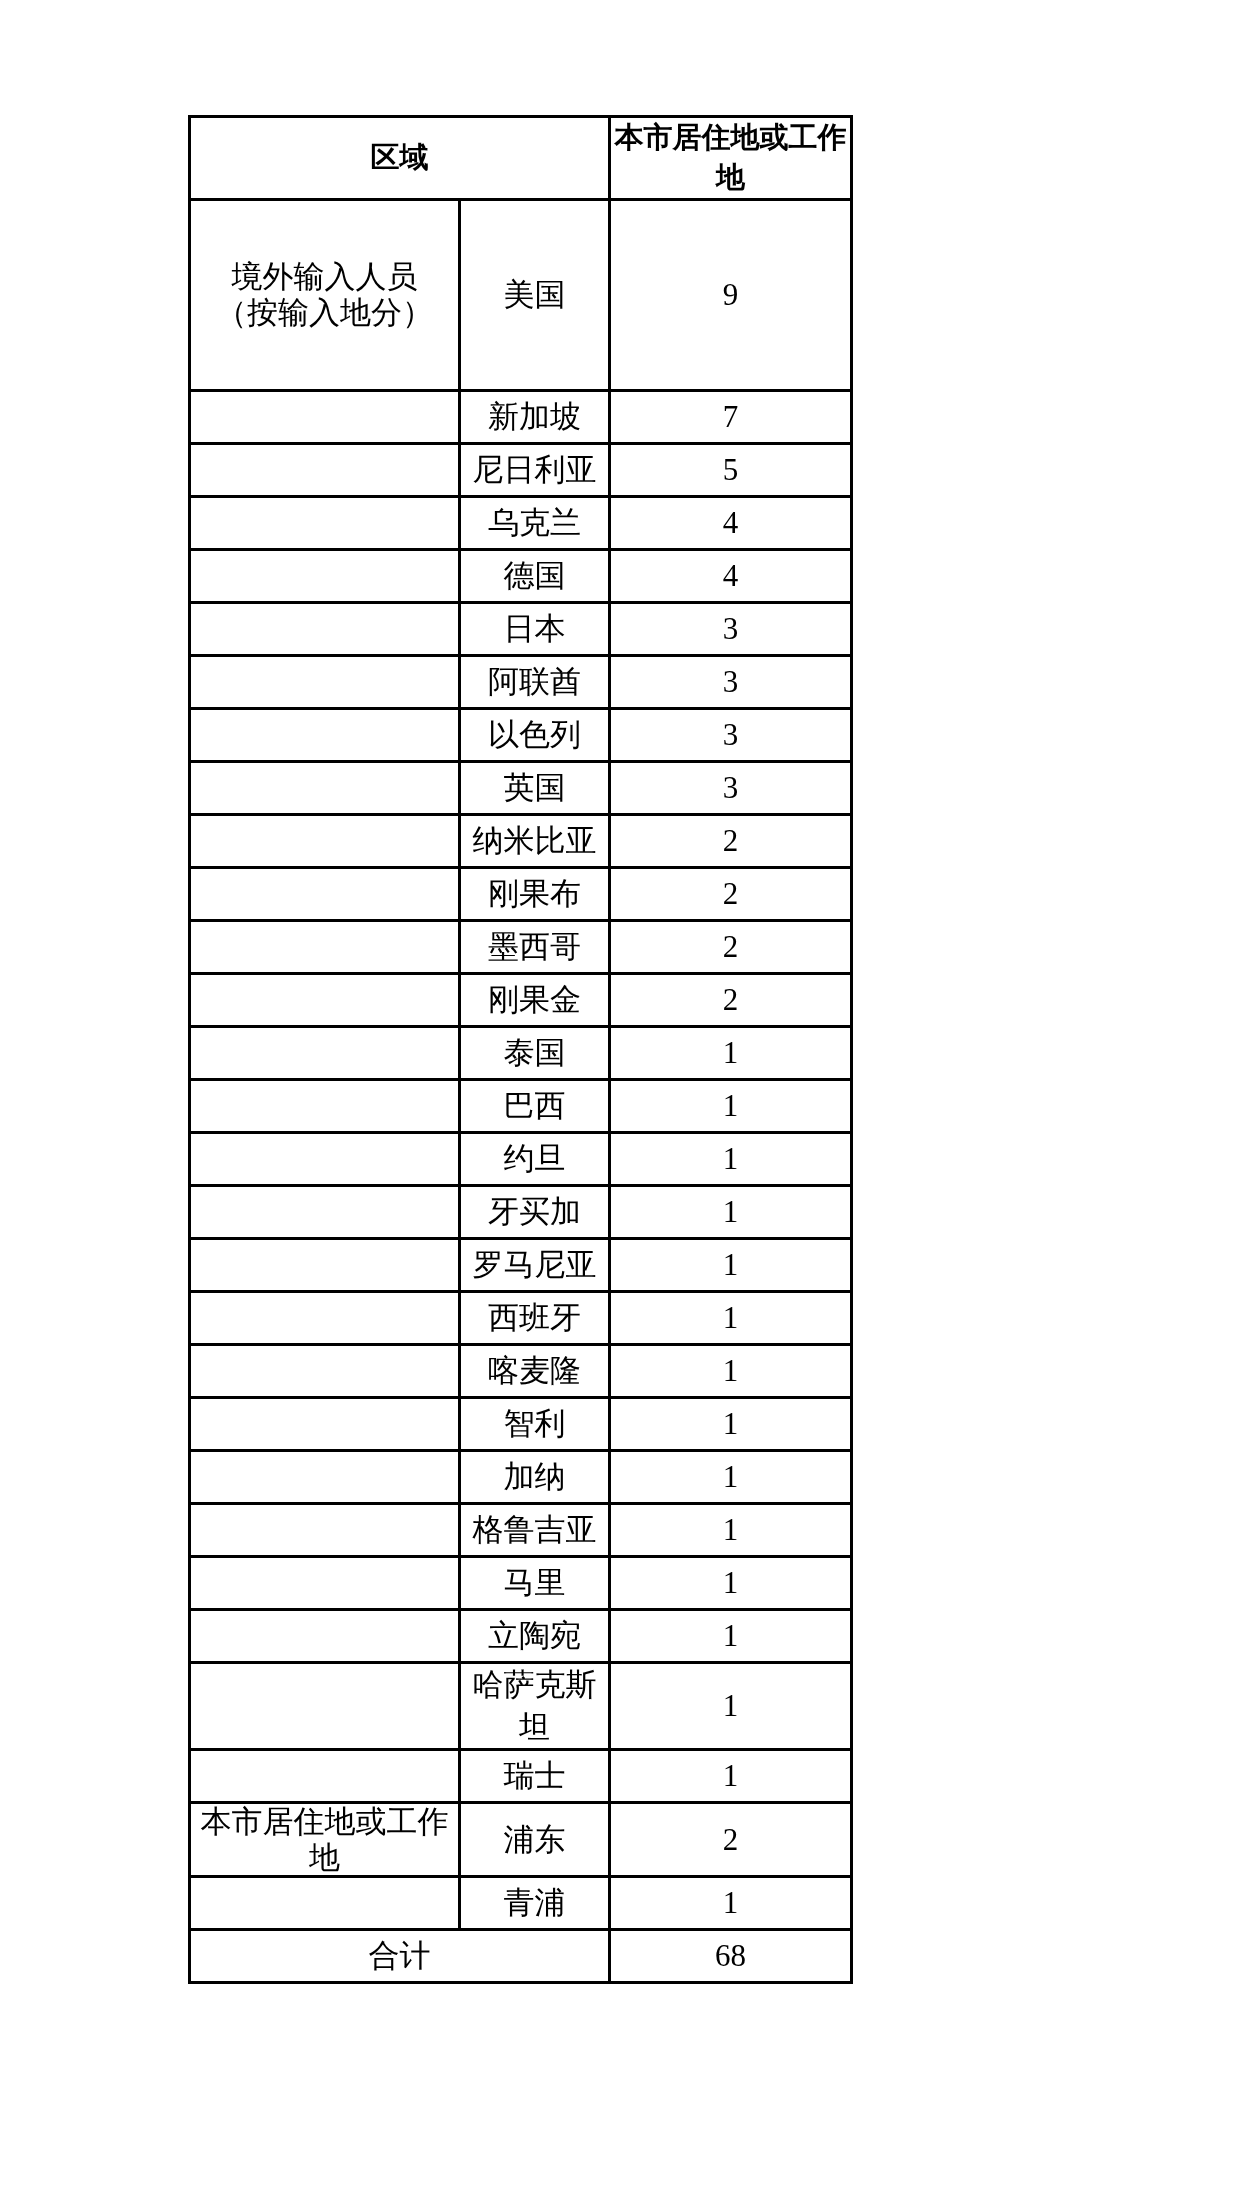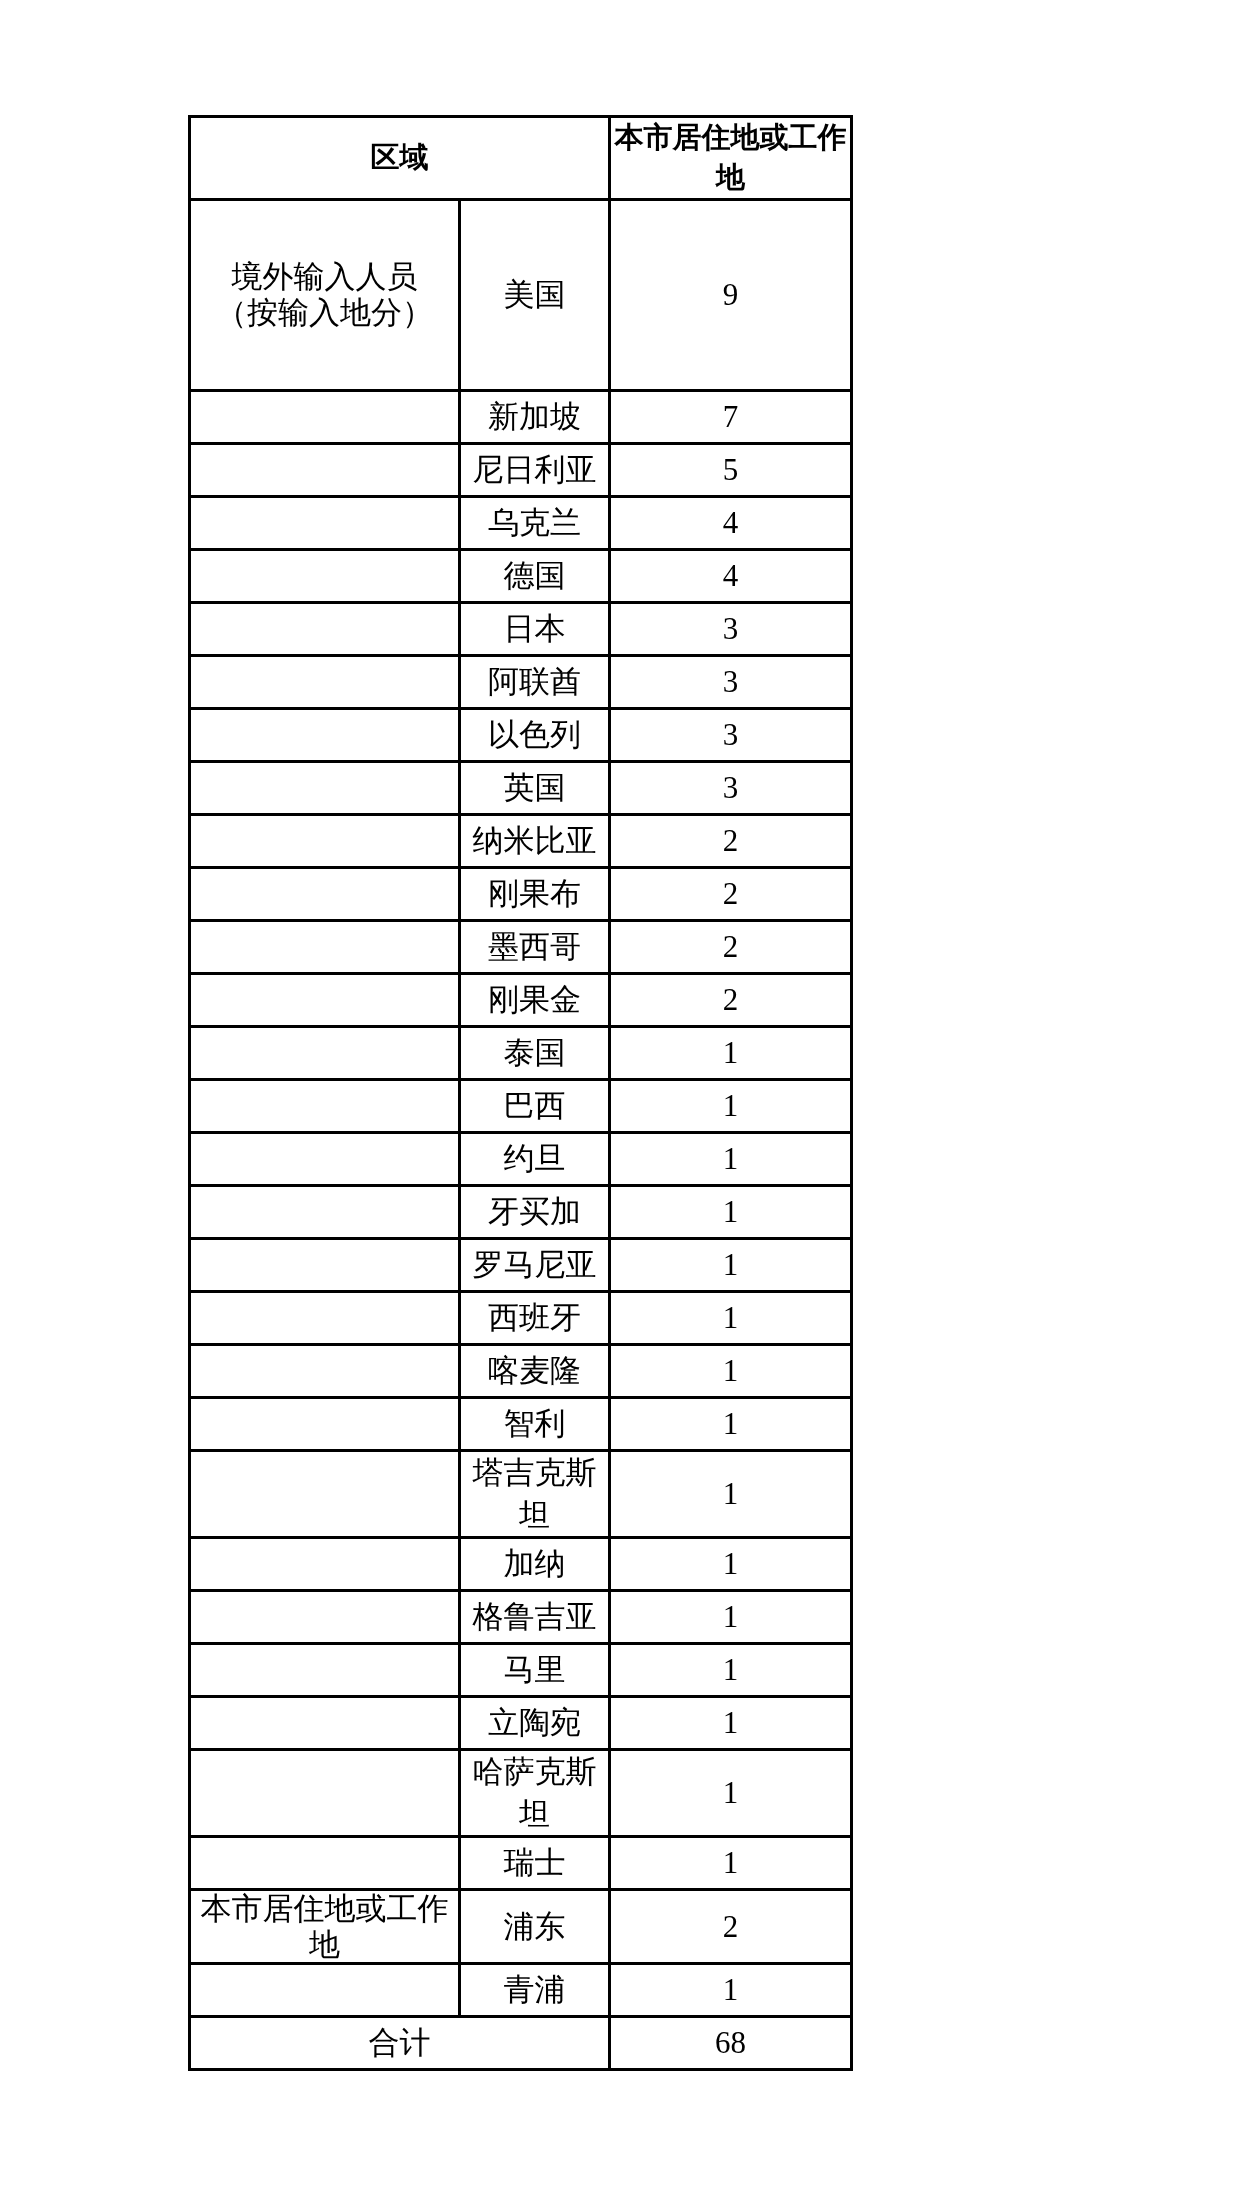--- a/index.html
+++ b/index.html
@@ -173,25 +173,20 @@
           <td class="place">喀麦隆</td>
           <td class="num">1</td>
         </tr>
         <tr class="body-row">
           <td></td>
           <td class="place">智利</td>
           <td class="num">1</td>
         </tr>
         <tr class="body-row">
           <td></td>
-          <td class="place">塔吉克斯坦</td>
-          <td class="num">1</td>
-        </tr>
-        <tr class="body-row">
-          <td></td>
           <td class="place">加纳</td>
           <td class="num">1</td>
         </tr>
         <tr class="body-row">
           <td></td>
           <td class="place">格鲁吉亚</td>
           <td class="num">1</td>
         </tr>
         <tr class="body-row">
           <td></td>

